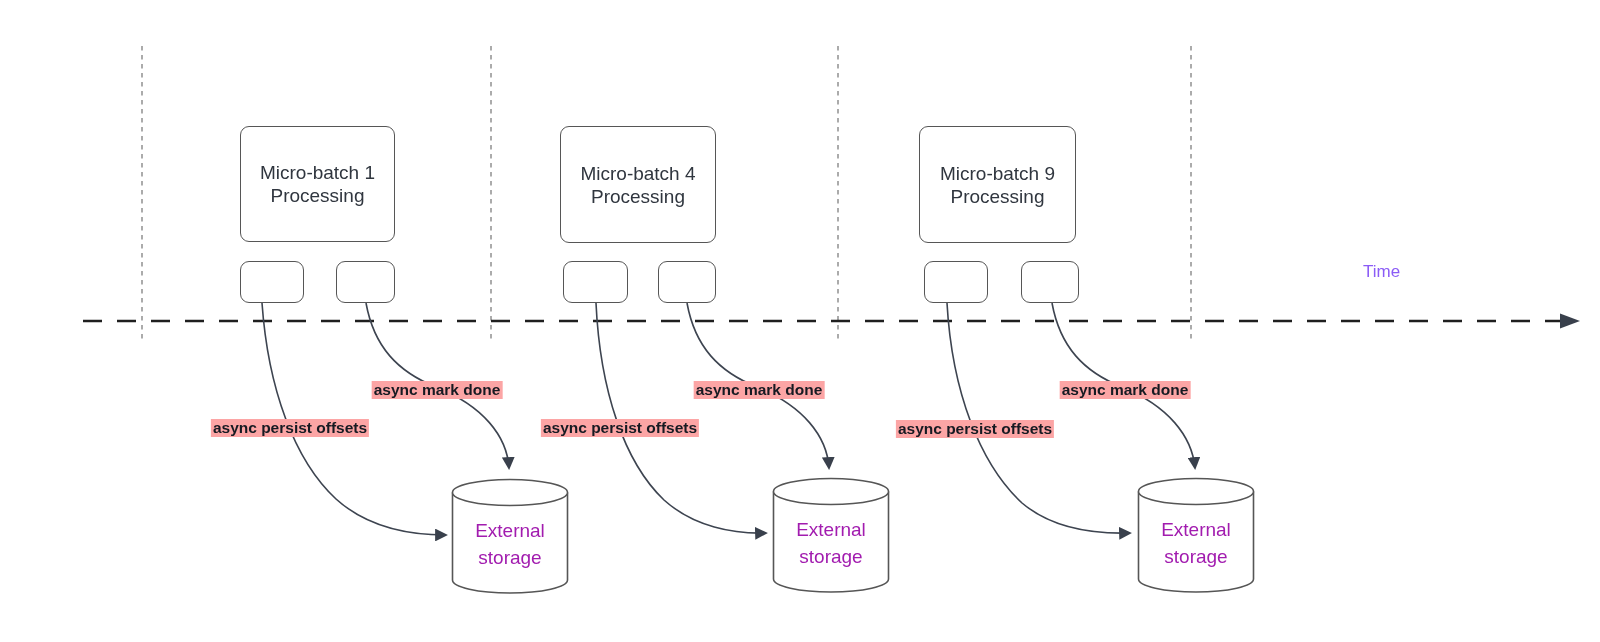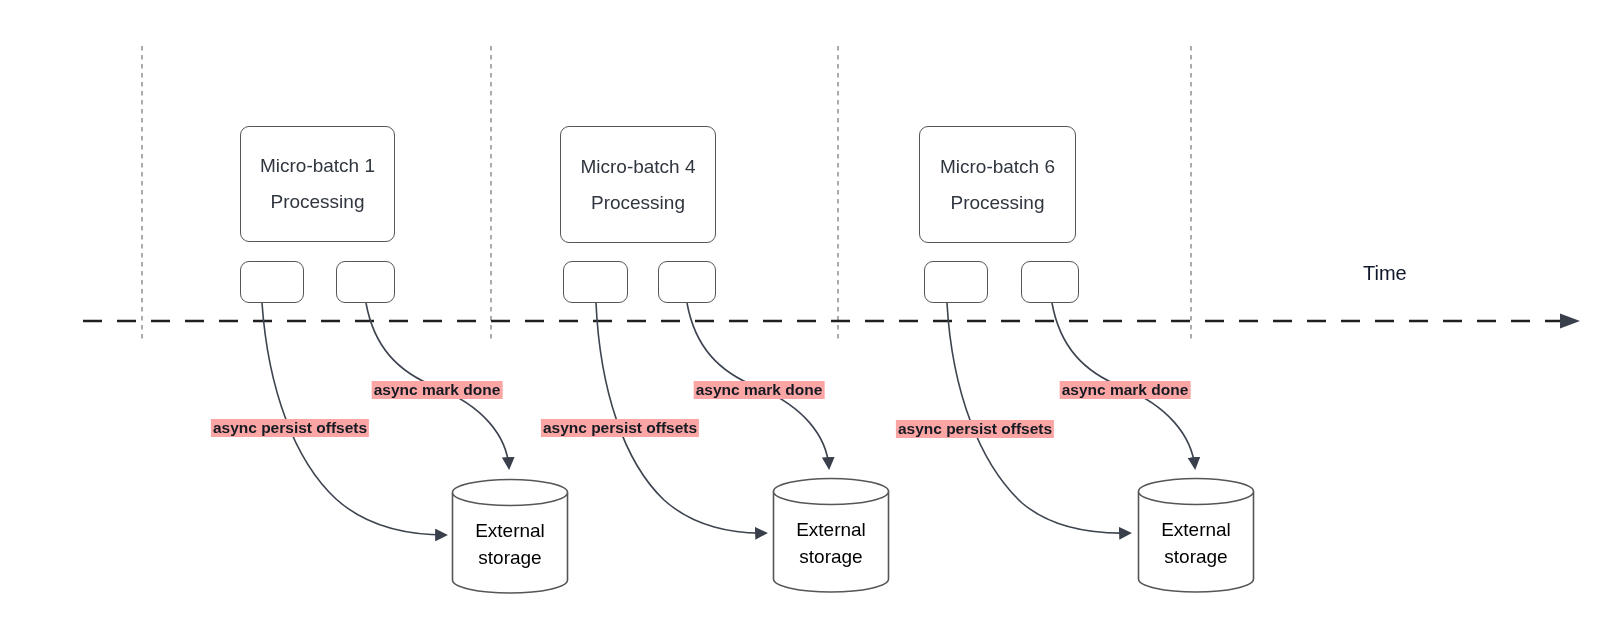--- a/index.html
+++ b/index.html
@@ -20,21 +20,21 @@
     position: absolute;
     box-sizing: border-box;
     border: 1.6px solid #565656;
     border-radius: 9px;
     background: #ffffff;
     display: flex;
     align-items: center;
     justify-content: center;
     text-align: center;
     font-size: 19px;
-    line-height: 36px;
+    line-height: 23px;
     color: #30363f;
     white-space: pre-line;
   }
   .stub-box {
     position: absolute;
     box-sizing: border-box;
     border: 1.6px solid #565656;
     border-radius: 9px;
     background: #ffffff;
   }
@@ -49,37 +49,37 @@
     left: 0; top: 0;
     width: 100%; height: 100%;
     box-sizing: border-box;
     padding-top: 14px;
     display: flex;
     align-items: center;
     justify-content: center;
     text-align: center;
     font-size: 19px;
     line-height: 27px;
-    color: #000000;
+    color: #a21caf;
     white-space: pre-line;
   }
   .arrow-label {
     position: absolute;
     transform: translateX(-50%);
     background: #fca5a5;
     padding: 0 2px;
     font-size: 15.5px;
     font-weight: bold;
     color: #161a22;
     white-space: nowrap;
   }
   .time-label {
     position: absolute;
-    font-size: 20px;
-    color: #0f172a;
+    font-size: 17px;
+    color: #8b5cf6;
     white-space: nowrap;
   }
 </style>
 </head>
 <body>
 
 <div class="canvas">
 
   <svg class="layer" viewBox="0 0 1600 642" xmlns="http://www.w3.org/2000/svg">
     <defs>
@@ -129,21 +129,21 @@
   <div class="arrow-label" style="left:759px; top:381px;">async mark done</div>
   <div class="cylinder" style="left:772px; top:477px;">
     <svg width="118" height="117" viewBox="0 0 118 117" xmlns="http://www.w3.org/2000/svg">
       <path d="M1.5 14.5 V102 A57.5 13 0 0 0 116.5 102 V14.5" fill="#ffffff" stroke="#565656" stroke-width="1.6"></path>
       <ellipse cx="59" cy="14.5" rx="57.5" ry="13" fill="#ffffff" stroke="#565656" stroke-width="1.6"></ellipse>
     </svg>
     <div class="cyl-label">External
 storage</div>
   </div>
 
-  <div class="proc-box" style="left:919px; top:126px; width:157px; height:117px;">Micro-batch 6
+  <div class="proc-box" style="left:919px; top:126px; width:157px; height:117px;">Micro-batch 9
 Processing</div>
   <div class="stub-box" style="left:924px; top:261px; width:64px; height:42px;"></div>
   <div class="stub-box" style="left:1021px; top:261px; width:58px; height:42px;"></div>
   <div class="arrow-label" style="left:975px; top:420px;">async persist offsets</div>
   <div class="arrow-label" style="left:1125px; top:381px;">async mark done</div>
   <div class="cylinder" style="left:1137px; top:477px;">
     <svg width="118" height="117" viewBox="0 0 118 117" xmlns="http://www.w3.org/2000/svg">
       <path d="M1.5 14.5 V102 A57.5 13 0 0 0 116.5 102 V14.5" fill="#ffffff" stroke="#565656" stroke-width="1.6"></path>
       <ellipse cx="59" cy="14.5" rx="57.5" ry="13" fill="#ffffff" stroke="#565656" stroke-width="1.6"></ellipse>
     </svg>

